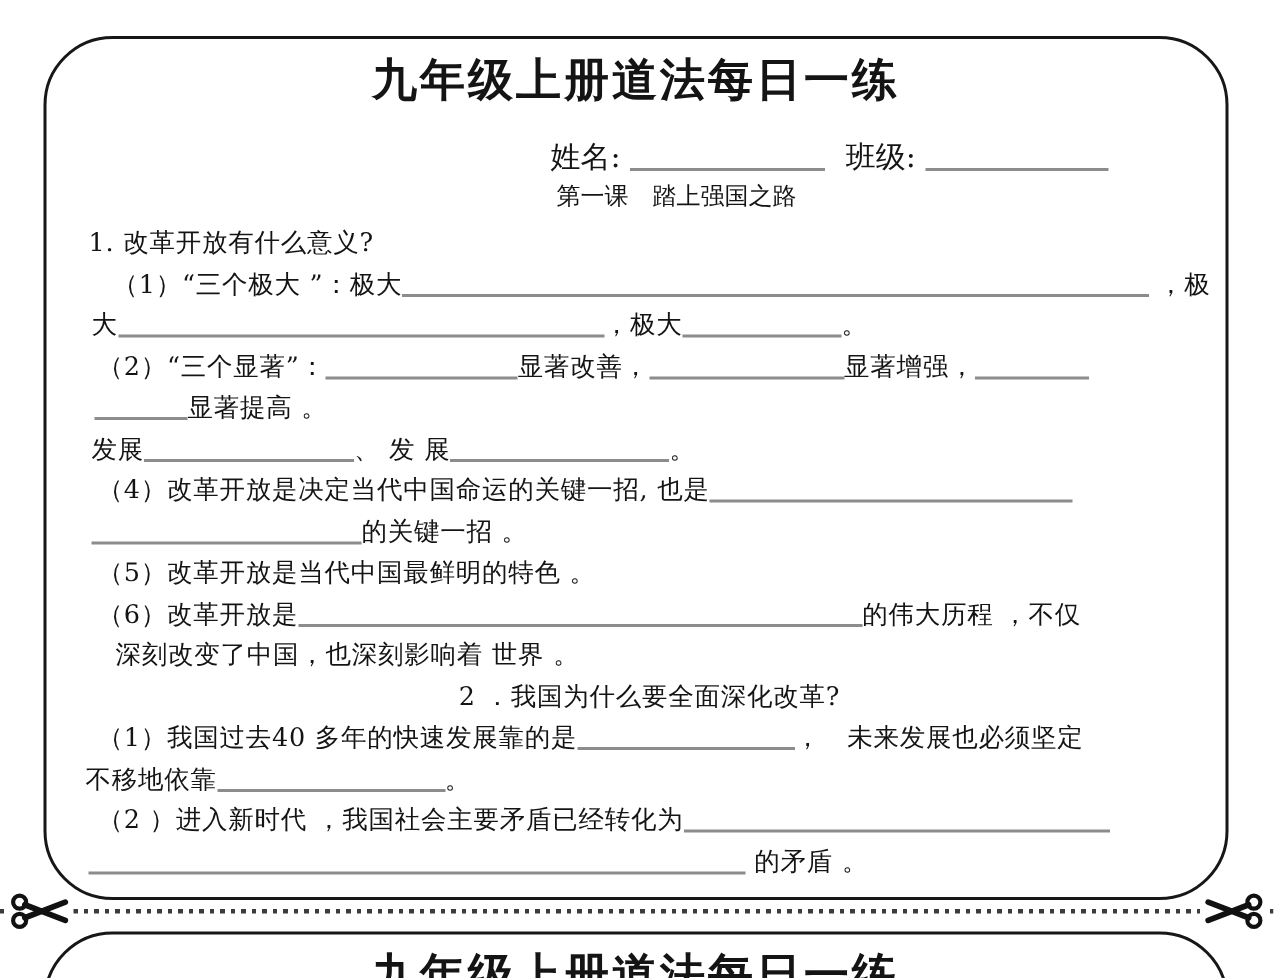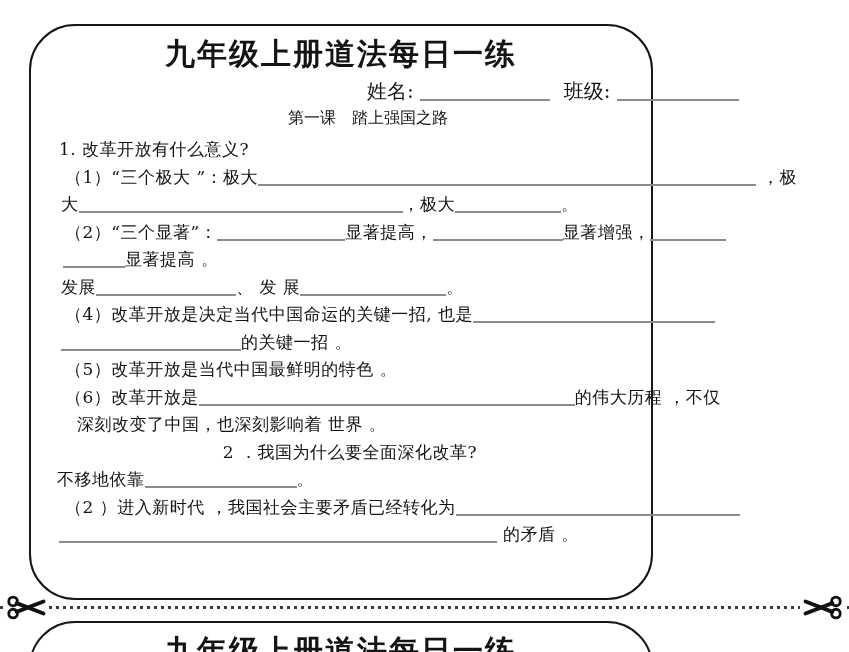--- a/index.html
+++ b/index.html
@@ -2,30 +2,30 @@
 <html><head>
 <meta charset="utf-8">
 <style>
   html,body{margin:0;padding:0;}
   body{
     width:849px;height:652px;overflow:hidden;position:relative;
     background:#ffffff;color:#141414;
     font-family:"DejaVu Serif","Liberation Serif",serif;
   }
   .sheet{
-    position:absolute;left:29px;width:624px;box-sizing:border-box;
+    position:absolute;left:29px;width:790px;box-sizing:border-box;
     border:2.5px solid #171717;border-radius:46px;background:#fff;
   }
   .sheet-1{top:24px;height:576px;}
   .sheet-2{top:621px;height:160px;}
   .sheet-title{
     margin:9px 0 0;text-align:center;
     font-size:30px;font-weight:bold;letter-spacing:2px;line-height:38px;
   }
-  .id-row{margin-top:5px;padding-left:336px;font-size:20px;line-height:26px;white-space:nowrap;}
+  .id-row{margin-top:18px;padding-left:336px;font-size:20px;line-height:26px;white-space:nowrap;}
   .lesson{margin-top:1px;text-align:center;font-size:16px;line-height:26px;padding-left:54px;}
   .blank{
     display:inline-block;height:12px;vertical-align:-3px;
     border-bottom:2px solid #8c8c8c;
   }
   .blank-name{width:130px;margin:0 14px 0 6px;}
   .blank-class{width:122px;margin-left:6px;}
   .body-lines{margin-top:5px;padding:0 10px 0 22px;font-size:17px;}
   .line{line-height:27.5px;white-space:nowrap;letter-spacing:0.5px;}
   .cut-row{position:absolute;top:593px;left:0;width:849px;height:30px;}
@@ -48,29 +48,30 @@
     <div class="id-row">
       <span>姓名:</span><span class="blank blank-name"></span><span>班级:</span><span class="blank blank-class"></span>
     </div>
 
     <div class="lesson">第一课　踏上强国之路</div>
 
     <div class="body-lines">
         <div class="line" style="padding-left: 6px;"><span>1. 改革开放有什么意义?</span></div>
         <div class="line" style="padding-left: 12px; text-align: right;"><span>（1）“三个极大 ”：极大</span><span class="blank" style="width: 498px;"></span><span> ，极</span></div>
         <div class="line" style="padding-left: 8px;"><span>大</span><span class="blank" style="width: 324px;"></span><span>，极大</span><span class="blank" style="width: 106px;"></span><span>。</span></div>
-        <div class="line" style="padding-left: 12px;"><span>（2）“三个显著”：</span><span class="blank" style="width: 128px;"></span><span>显著提高，</span><span class="blank" style="width: 130px;"></span><span>显著增强，</span><span class="blank" style="width: 76px;"></span></div>
+        <div class="line" style="padding-left: 12px;"><span>（2）“三个显著”：</span><span class="blank" style="width: 128px;"></span><span>显著改善，</span><span class="blank" style="width: 130px;"></span><span>显著增强，</span><span class="blank" style="width: 76px;"></span></div>
         <div class="line" style="padding-left: 10px;"><span class="blank" style="width: 62px;"></span><span>显著提高 。</span></div>
         <div class="line" style="padding-left: 8px;"><span>发展</span><span class="blank" style="width: 140px;"></span><span>、 发 展</span><span class="blank" style="width: 146px;"></span><span>。</span></div>
         <div class="line" style="padding-left: 12px;"><span>（4）改革开放是决定当代中国命运的关键一招, 也是</span><span class="blank" style="width: 242px;"></span></div>
         <div class="line" style="padding-left: 8px;"><span class="blank" style="width: 180px;"></span><span>的关键一招 。</span></div>
         <div class="line" style="padding-left: 12px;"><span>（5）改革开放是当代中国最鲜明的特色 。</span></div>
         <div class="line" style="padding-left: 12px;"><span>（6）改革开放是</span><span class="blank" style="width: 376px;"></span><span>的伟大历程 ，不仅</span></div>
         <div class="line" style="padding-left: 4px; margin-left: 20px;"><span>深刻改变了中国，也深刻影响着 世界 。</span></div>
         <div class="line" style="padding-left: 6px; text-align: center;"><span>2 ．我国为什么要全面深化改革?</span></div>
+        <div class="line" style="padding-left: 12px;"><span>（1）我国过去40 多年的快速发展靠的是</span><span class="blank" style="width: 145px;"></span><span>，　未来发展也必须坚定</span></div>
         <div class="line" style="padding-left: 4px;"><span>不移地依靠</span><span class="blank" style="width: 152px;"></span><span>。</span></div>
         <div class="line" style="padding-left: 12px;"><span>（2 ）进入新时代 ，我国社会主要矛盾已经转化为</span><span class="blank" style="width: 284px;"></span></div>
         <div class="line" style="padding-left: 6px;"><span class="blank" style="width: 438px;"></span><span> 的矛盾 。</span></div>
       </div>
   </section>
 
   <div class="cut-row">
     <div class="dotline"></div>
     <span class="scissors scissors-left">
       <svg width="40" height="27" viewBox="0 0 46 30" aria-hidden="true">

